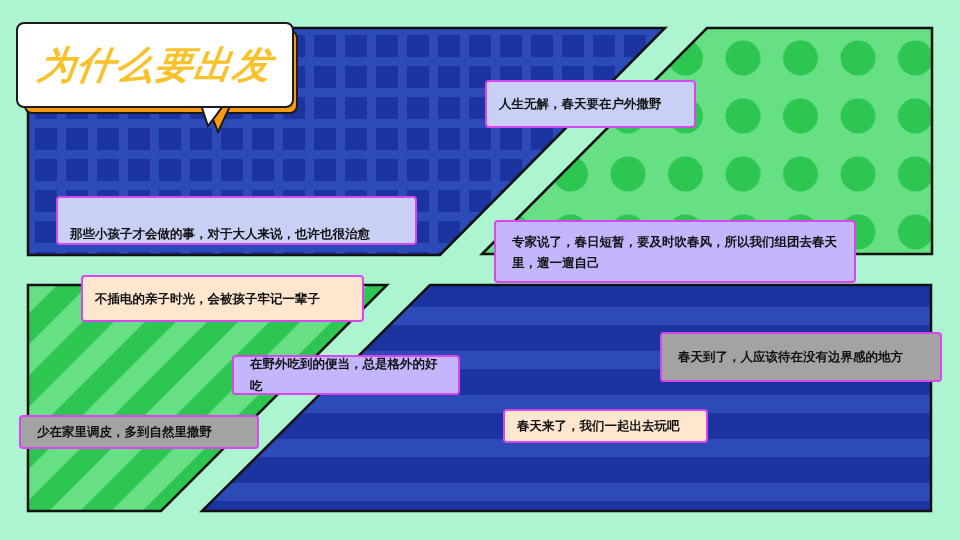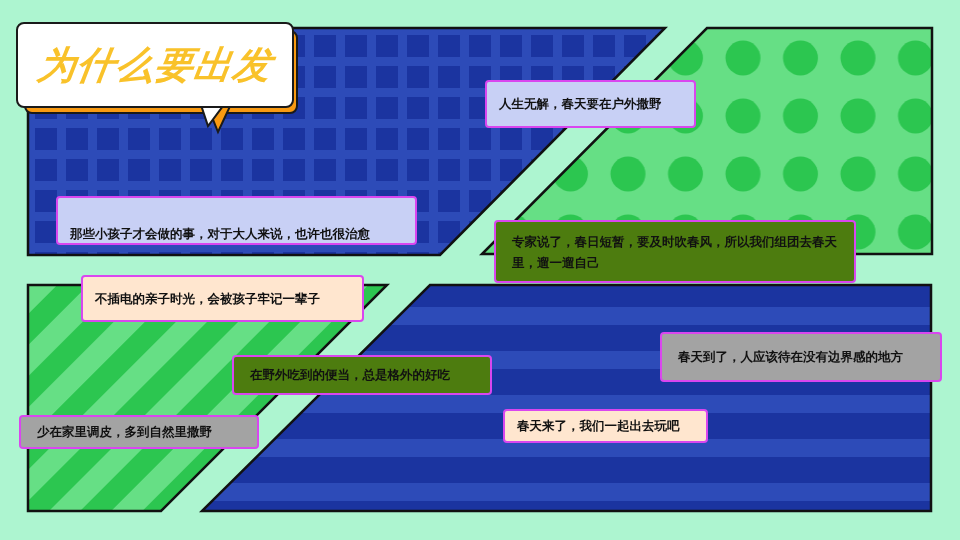--- a/index.html
+++ b/index.html
@@ -2,21 +2,21 @@
 <html><head>
 <meta charset="utf-8">
 <style>
   html,body{margin:0;padding:0;}
   body{width:960px;height:540px;background:#adf5d0;position:relative;overflow:hidden;font-family:"DejaVu Sans","Liberation Sans",sans-serif;}
   svg.bg{position:absolute;left:0;top:0;}
   .note{position:absolute;box-sizing:border-box;border:2px solid #d946ef;border-radius:4px;
         font-size:12.5px;font-weight:bold;color:#111;line-height:22px;padding:0 12px;
         display:flex;align-items:center;}
   .c-lav{background:#c8d0f5;}
-  .c-mint{background:#4d7c0f;}
+  .c-mint{background:#c4b5fd;}
   .c-peach{background:#ffe6cf;}
   .c-pink{background:#a3a3a3;}
   .title-wrap{position:absolute;left:16px;top:22px;width:280px;height:90px;}
   .title-shadow{position:absolute;left:8px;top:8px;width:274px;height:84px;background:#f99a12;border:2px solid #1a1a1a;border-radius:8px;box-sizing:border-box;}
   .title-box{position:absolute;left:0;top:0;width:278px;height:86px;background:#fff;border:2px solid #1a1a1a;border-radius:8px;box-sizing:border-box;
              display:flex;align-items:center;justify-content:center;}
   .title-text{font-family:"DejaVu Sans","Liberation Sans",sans-serif;font-weight:bold;font-style:italic;font-size:38px;color:#f9c22a;letter-spacing:1px;transform:skewX(-8deg);}
 </style>
 </head>
 <body>
@@ -71,21 +71,21 @@
 </div>
 
 <div class="note c-mint" style="left:494px;top:220px;width:362px;height:63px;line-height:21px;padding:0 16px;">
   <span>专家说了，春日短暂，要及时吹春风，所以我们组团去春天里，遛一遛自己</span>
 </div>
 
 <div class="note c-peach" style="left:81px;top:275px;width:283px;height:47px;text-align:right;">
   <span>不插电的亲子时光，会被孩子牢记一辈子</span>
 </div>
 
-<div class="note c-mint" style="left:232px;top:355px;width:260px;height:40px;padding:0 16px;">
+<div class="note c-mint" style="left:232px;top:355px;width:228px;height:40px;padding:0 16px;justify-content:flex-end;">
   <span>在野外吃到的便当，总是格外的好吃</span>
 </div>
 
 <div class="note c-pink" style="left:660px;top:332px;width:282px;height:50px;padding:0 16px;">
   <span>春天到了，人应该待在没有边界感的地方</span>
 </div>
 
 <div class="note c-pink" style="left:19px;top:415px;width:240px;height:34px;padding:4px 16px;">
   <span>少在家里调皮，多到自然里撒野</span>
 </div>

